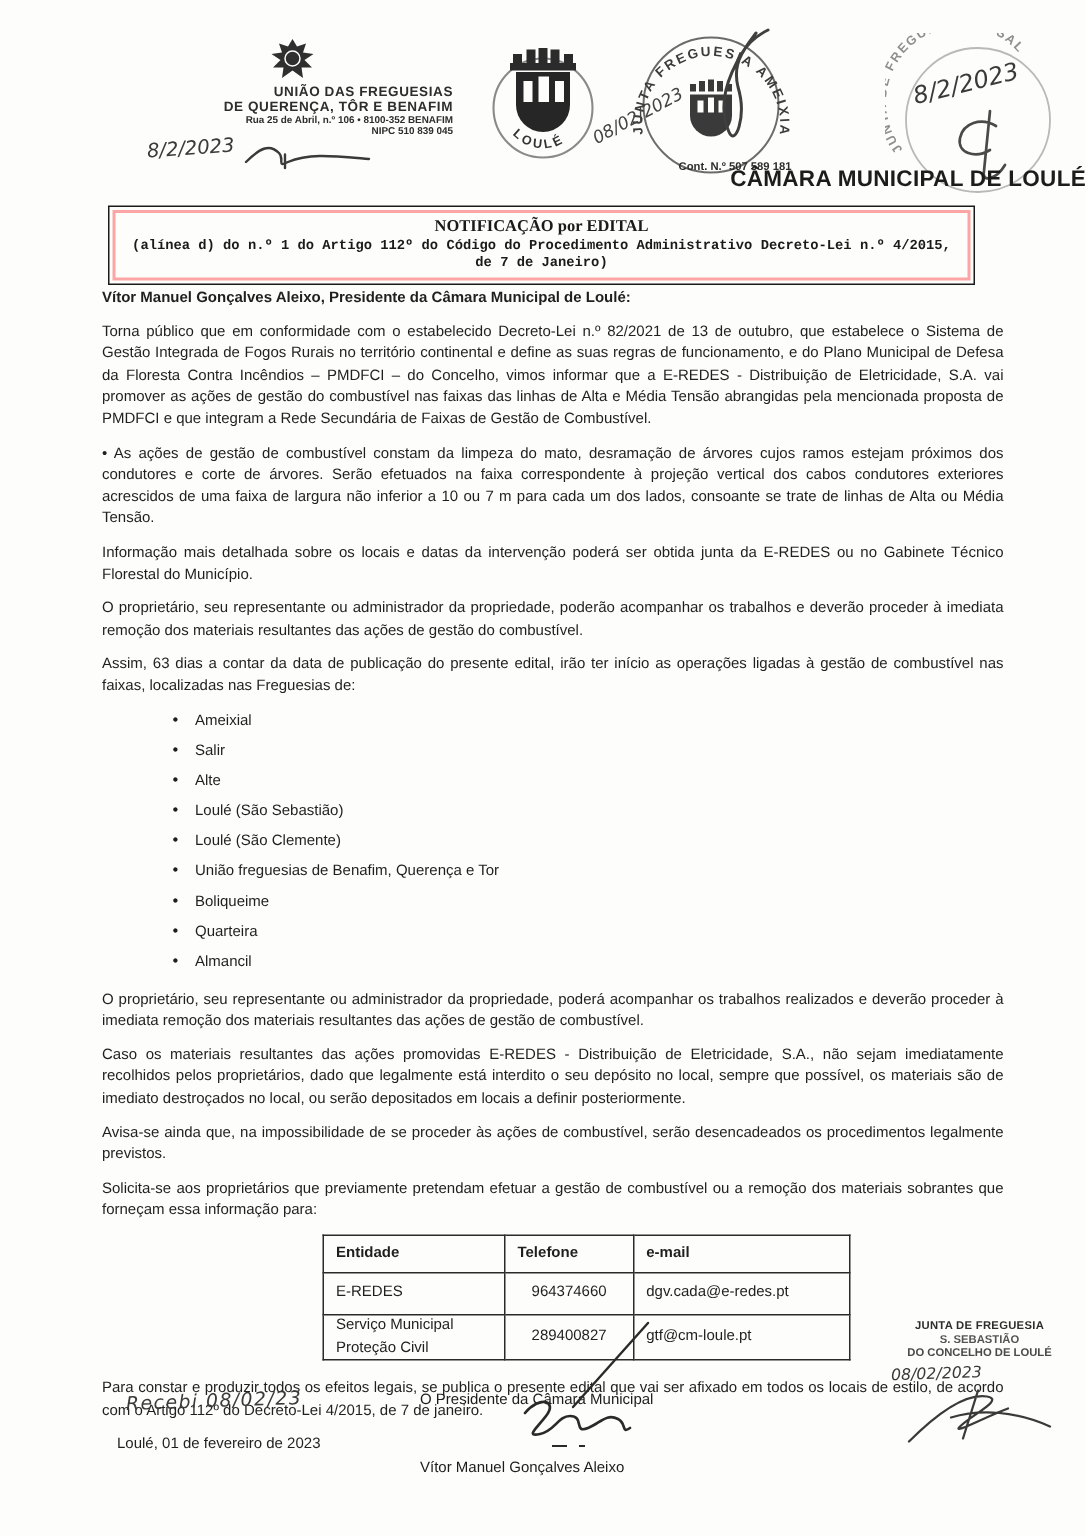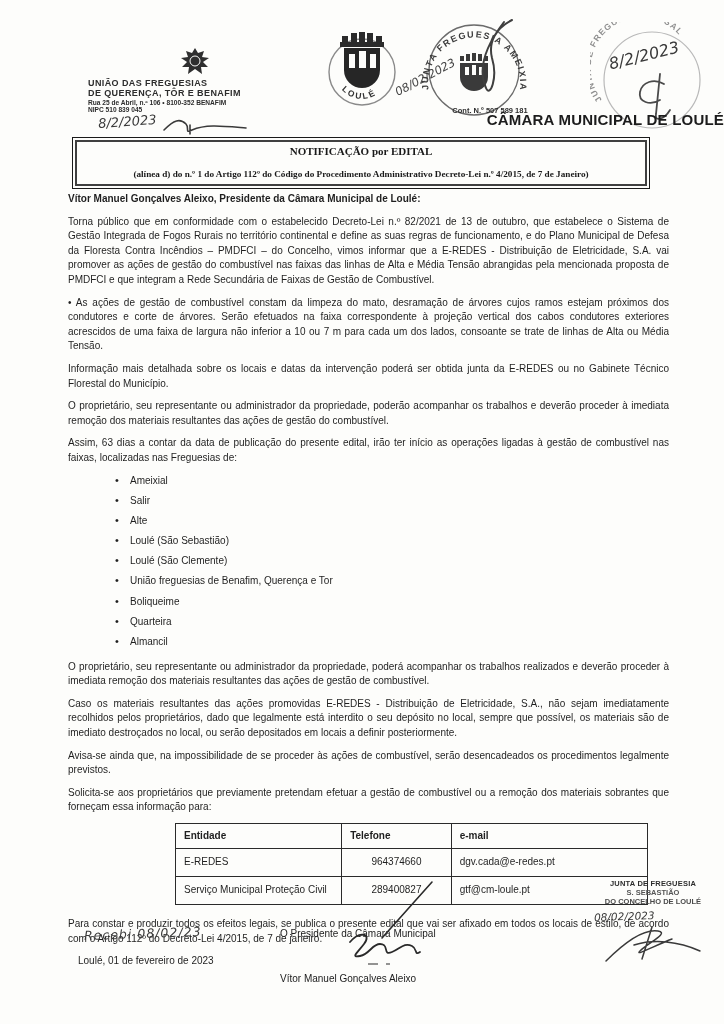--- a/index.html
+++ b/index.html
@@ -4,50 +4,50 @@
 <style>
   * { margin:0; padding:0; box-sizing:border-box; }
   html,body { background:#9a9a9a; }
   .page {
     width:724px; height:1024px; margin:0 auto; position:relative;
     background:#fdfdfb; color:#1c1c1c; overflow:hidden;
     font-family:"Liberation Sans", sans-serif;
   }
   
   .header { position:absolute; top:0; left:0; right:0; height:192px; }
-  .left-stamp { position:absolute; left:88px; top:48px; width:214px; text-align:left; color:#2d2d2d; }
+  .left-stamp { position:absolute; left:88px; top:26px; width:214px; text-align:right; color:#2d2d2d; }
   .left-stamp .crest { display:block; margin:0 auto 2px; }
   .ls-l1 { font-size:9px; font-weight:bold; letter-spacing:.4px; }
   .ls-l2 { font-size:9px; font-weight:bold; letter-spacing:.4px; }
   .ls-l3 { font-size:6.6px; font-weight:bold; margin-top:1px; }
   .ls-l4 { font-size:6.6px; font-weight:bold; }
   .hw { font-family:"DejaVu Sans", sans-serif; font-style:italic; color:#3a3a3a; }
   .ls-date { position:absolute; left:10px; top:66px; font-size:13px; transform:rotate(-4deg); }
   .ls-sign { position:absolute; left:72px; top:64px; }
   .loule-crest { position:absolute; left:325px; top:30px; }
   .ameixial-stamp { position:absolute; left:408px; top:18px; width:130px; height:100px; }
   .ameixial-stamp svg { position:absolute; left:0; top:0; }
   .am-date { position:absolute; left:-16px; top:52px; font-size:11.5px; transform:rotate(-28deg); color:#444; }
   .cont-num { position:absolute; left:425px; top:106px; width:130px; text-align:center; font-size:7.5px; font-weight:bold; color:#2d2d2d; }
   .salir-stamp { position:absolute; left:590px; top:22px; width:130px; height:110px; }
   .sa-date { position:absolute; left:18px; top:24px; font-size:16px; transform:rotate(-14deg); color:#3a3a3a; white-space:nowrap; }
   .doc-title { position:absolute; left:0; right:0; top:111px; text-align:right; font-size:15px; font-weight:bold; letter-spacing:.2px; }
   .notice-box { position:absolute; left:72px; right:74px; top:137px; border:1px solid #1a1a1a; padding:2px; background:#fdfdfb; }
-  .notice-inner { border:2px solid #404040; text-align:center; padding:3px 6px 5px; font-family:"Liberation Serif", serif; color:#1a1a1a; }
+  .notice-inner { border:2px solid #fca5a5; text-align:center; padding:3px 6px 5px; font-family:"Liberation Serif", serif; color:#1a1a1a; }
   .nb1 { font-size:11px; font-weight:bold; }
-  .nb2 { font-size:9.2px; font-weight:bold; margin-top:12px; }
+  .nb2 { font-size:9.2px; font-weight:bold; margin-top:1px;font-family:Liberation Mono, monospace; }
   
   .content { position:absolute; top:192px; left:68px; width:601px; font-size:10px; line-height:14.6px; text-align:justify; color:#1f1f1f; }
   .content p { margin-bottom:8px; }
   .salutation { font-weight:bold; margin-bottom:11px; }
   ul.freg { list-style:none; margin:3px 0 10px 47px; }
   ul.freg li { position:relative; padding-left:15px; margin-bottom:5.6px; }
   ul.freg li::before { content:"•"; position:absolute; left:0; top:-1px; font-size:11px; }
   .tbl-wrap { margin:4px 0 10px 107px; }
-  table.contacts { border-collapse:collapse; width:473px; font-size:10px; }
+  table.contacts { border-collapse:collapse; width:352px; font-size:10px;margin-left:40px; }
   .contacts th, .contacts td { border:1px solid #2a2a2a; padding:0 8px; text-align:left; vertical-align:middle; }
   .contacts th { height:25px; font-weight:bold; }
   .contacts td { height:28px; }
   .contacts .c-tel { text-align:center; }
   .contacts col.c1 { width:138px; } .contacts col.c2 { width:91px; } .contacts col.c3 { width:163px; }
   
   .recebi { position:absolute; left:84px; top:926px; font-size:12.5px; transform:rotate(-2deg); letter-spacing:1px; }
   .president-block { position:absolute; left:280px; top:880px; width:200px; }
   .pres-title { font-size:10px; margin-top:48px; }
   .pres-name { font-size:10px; margin-top:34px; }

